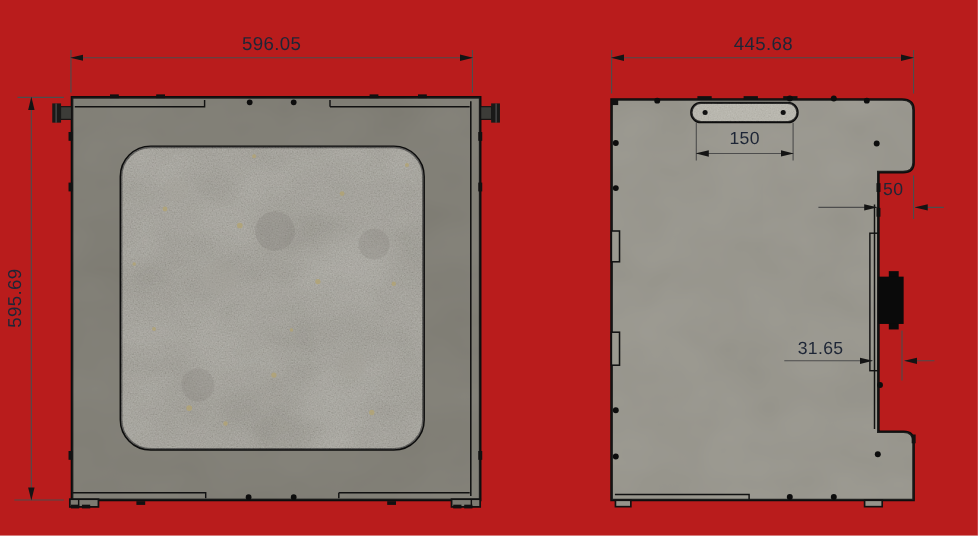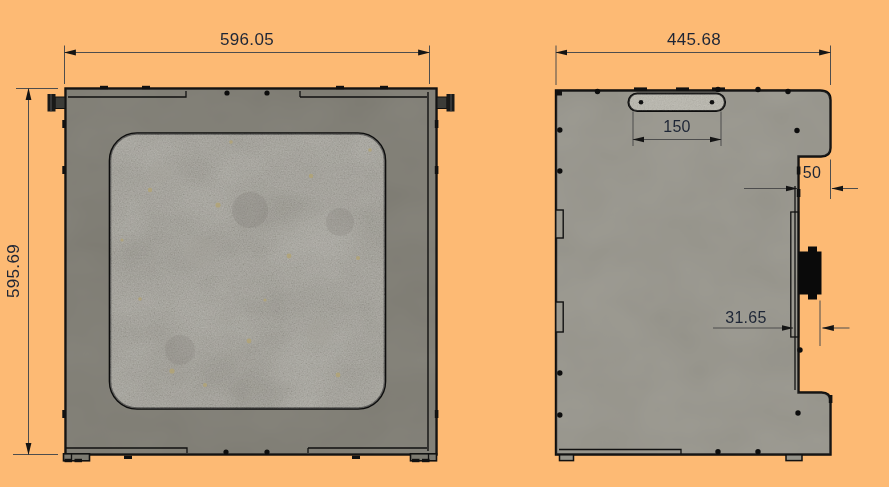--- a/index.html
+++ b/index.html
@@ -1,16 +1,16 @@
 <!DOCTYPE html>
 <html><head>
 <meta charset="utf-8">
 <style>
   html,body{margin:0;padding:0;background:#fff;}
-  #canvas{position:relative;width:889px;height:487px;background:#fdba74;overflow:hidden;
+  #canvas{position:relative;width:889px;height:487px;background:#b91c1c;overflow:hidden;
           font-family:"Liberation Sans",sans-serif;text-decoration:underline;}
   svg{display:block;}
   .dim{font-family:"Liberation Sans",sans-serif;font-size:17px;fill:#1e2636;letter-spacing:.3px;}
   .dim-sm{font-family:"Liberation Sans",sans-serif;font-size:16px;fill:#1e2636;letter-spacing:.3px;}
   .dline{stroke:#4d4d4d;stroke-width:1;fill:none;}
   .detail{stroke:#111;fill:none;}
 </style>
 </head>
 <body>
 

